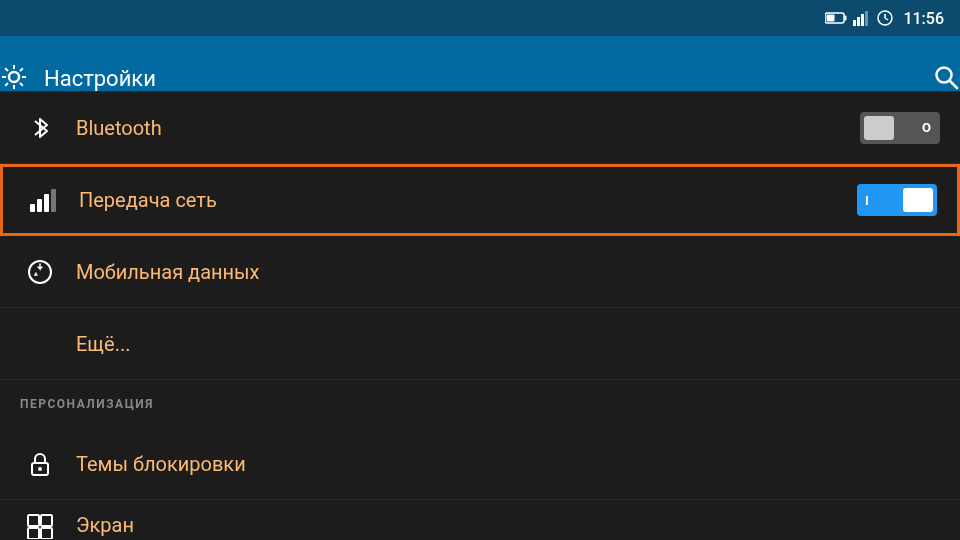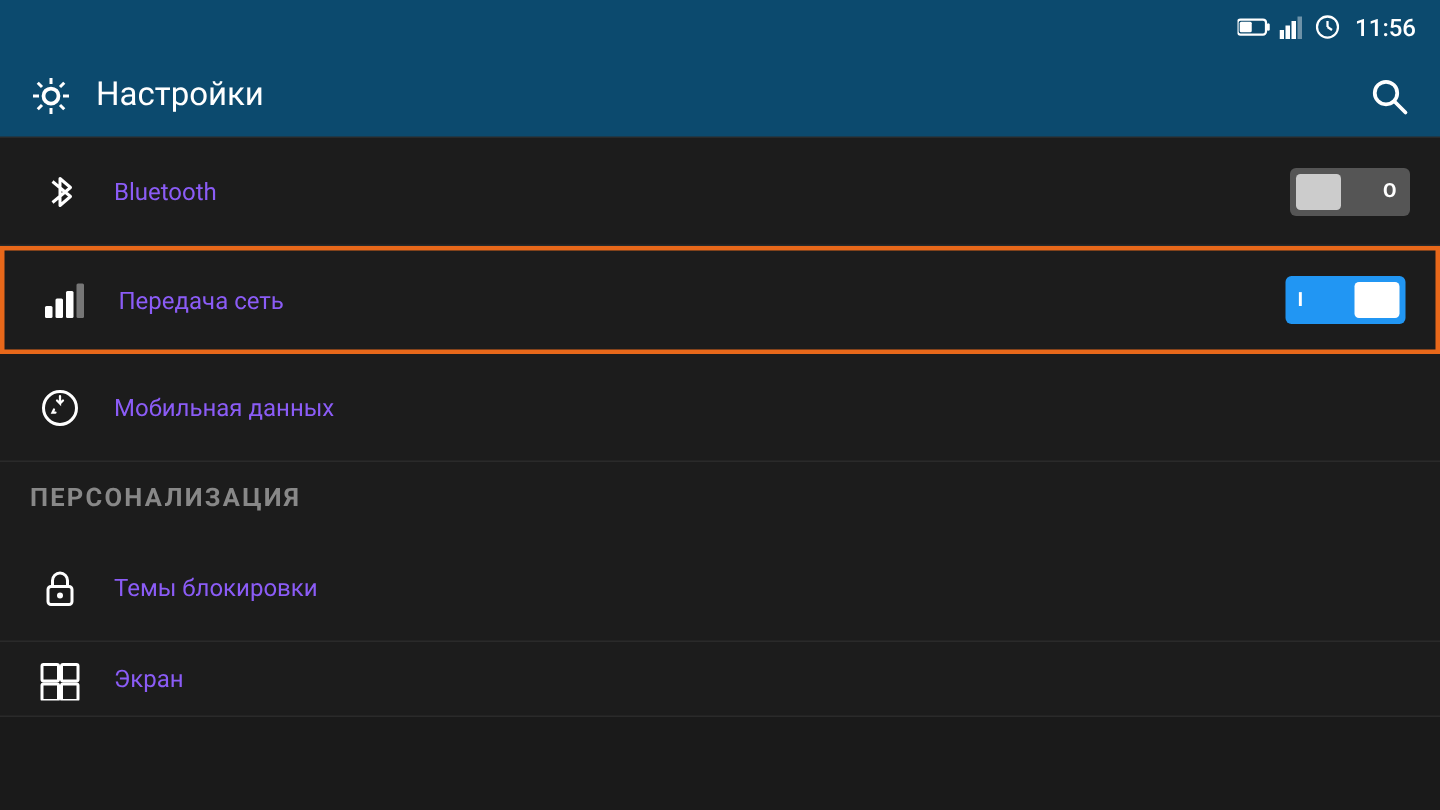--- a/index.html
+++ b/index.html
@@ -30,24 +30,24 @@
     .status-time {
       font-size: 16px;
       font-weight: 500;
       color: #ffffff;
       margin-left: 4px;
     }
 
     
     .top-bar {
       height: 56px;
-      background: #0c4a6e;
-      display: flex;
-      align-items: center;
-      padding: 0 20px;
+      background: #0369a1;
+      display: flex;
+      align-items: flex-end;
+      padding: 0 0;
       gap: 16px;
       border-bottom: 1px solid #2a2a2a;
     }
     .top-bar-title {
       font-size: 22px;
       font-weight: 400;
       color: #ffffff;
       flex: 1;
     }
     .top-bar-search {
@@ -84,23 +84,23 @@
       height: 40px;
       display: flex;
       align-items: center;
       justify-content: center;
       margin-right: 16px;
       flex-shrink: 0;
     }
 
     .settings-item-text {
       flex: 1;
-      font-size: 16px;
+      font-size: 20px;
       font-weight: 400;
-      color: #8b5cf6;
+      color: #fdba74;
     }
 
     .settings-item-text.indent {
       padding-left: 56px;
     }
 
     
     .toggle-switch {
       width: 80px;
       height: 32px;
@@ -153,21 +153,21 @@
 
     
     .section-header {
       height: 48px;
       display: flex;
       align-items: center;
       padding: 0 20px;
       background: #1c1c1c;
     }
     .section-header-text {
-      font-size: 17px;
+      font-size: 12px;
       font-weight: 700;
       color: #888888;
       letter-spacing: 1.5px;
       text-transform: uppercase;
     }
 
     
     svg {
       display: block;
     }
@@ -251,20 +251,23 @@
     <div class="settings-item-icon">
       <svg width="28" height="28" viewBox="0 0 28 28">
         <circle cx="14" cy="14" r="11" fill="none" stroke="white" stroke-width="2"></circle>
         <path d="M14 6v5l-2-2M14 11l2-2" stroke="white" stroke-width="1.5" fill="none" stroke-linecap="round"></path>
         <path d="M10 15l-1 2h2" stroke="white" stroke-width="1.5" fill="none" stroke-linecap="round"></path>
       </svg>
     </div>
     <span class="settings-item-text">Мобильная данных</span>
   </div>
 
+  <div class="settings-item">
+    <span class="settings-item-text indent">Ещё...</span>
+  </div>
 
   <div class="section-header">
     <span class="section-header-text">ПЕРСОНАЛИЗАЦИЯ</span>
   </div>
 
   <div class="settings-item">
     <div class="settings-item-icon">
       <svg width="28" height="28" viewBox="0 0 28 28">
         <rect x="6" y="13" width="16" height="12" rx="2" fill="none" stroke="white" stroke-width="2"></rect>
         <path d="M9 13v-4a5 5 0 0110 0v4" fill="none" stroke="white" stroke-width="2"></path>

